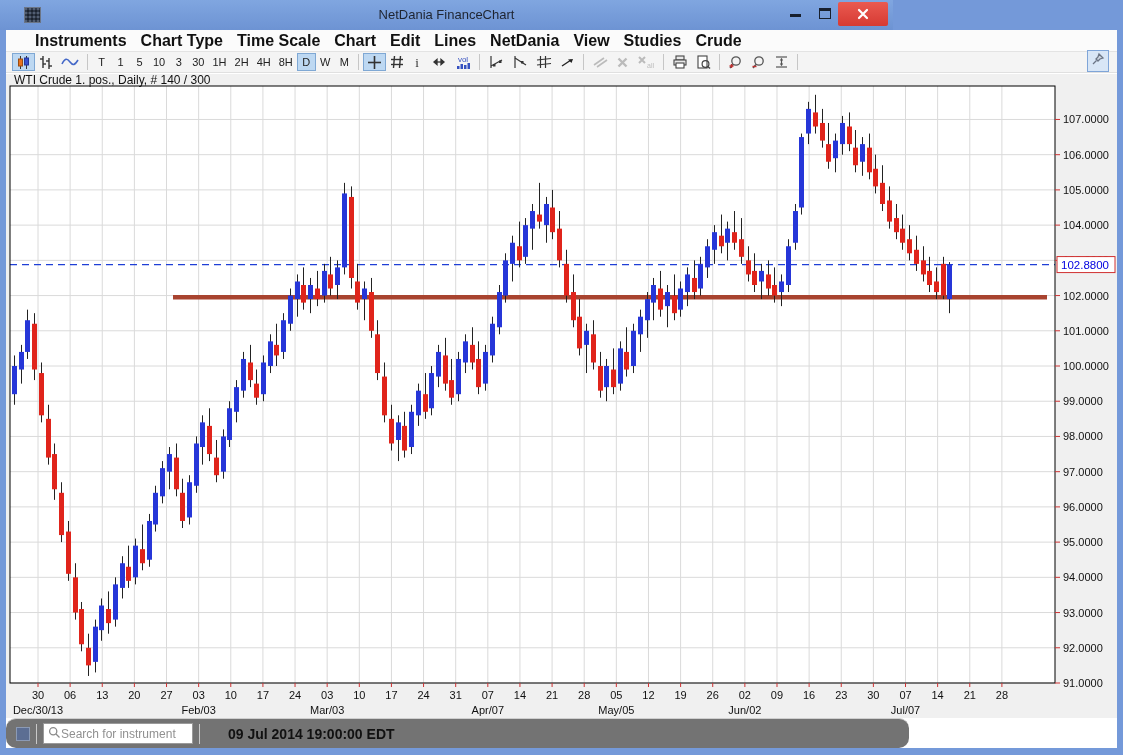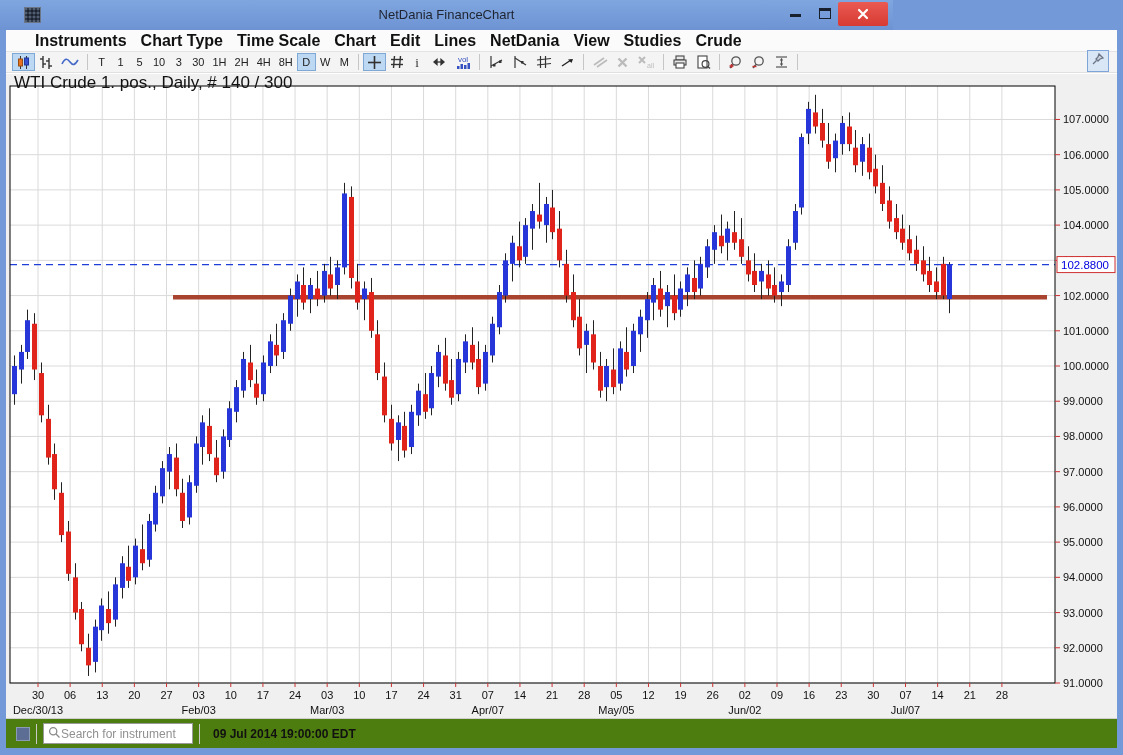--- a/index.html
+++ b/index.html
@@ -42,34 +42,34 @@
     justify-content:center; border:1px solid transparent; font-size:11px; color:#222;
     cursor:default; }
   .tb-btn.selected { background:#BDD8F2; border-color:#7FA8D4; }
   .tb-btn.disabled { opacity:.45; }
   .tb-btn svg { display:block; }
   .pin-btn { position:absolute; right:8px; top:-2px; width:22px; height:22px;
     background:#D8E6F6; border:1px solid #7FA5D8; display:flex; align-items:center; justify-content:center; }
 
   
   .chart-region { position:absolute; left:0; top:44px; width:1111px; height:644px; background:#f0f0f0; }
-  .chart-label { position:absolute; left:8px; top:-1px; font-size:17px; color:#111; z-index:2; }
+  .chart-label { position:absolute; left:8px; top:-1px; font-size:12px; color:#111; z-index:2; }
   .chart-svg { position:absolute; left:0; top:0; }
 
   
-  .bottombar { position:absolute; left:0; top:688px; width:1111px; height:30px; background:#4d7c0f;
-    border-top:1px solid #cfcfcf; display:flex; align-items:center; }
+  .bottombar { position:absolute; left:0; top:688px; width:903px; height:30px; background:#737373;
+    border-top:1px solid #cfcfcf; display:flex; align-items:center;border-radius:10px; }
   .bb-square { width:14px; height:14px; background:#5C6E93; border:1px solid #8b9ab5; margin-left:10px; }
   .bb-sep { width:1px; height:20px; background:#c9c9c9; margin:0 6px; }
   .search-box { width:150px; height:21px; background:#fff; border:1px solid #9a9a9a;
     display:flex; align-items:center; padding:0 4px; }
   .search-box input { border:none; outline:none; width:118px; font-size:12px;
     font-family:"Liberation Sans", sans-serif; color:#333; background:transparent; }
   .search-box input::placeholder { color:#909090; }
-  .timestamp { font-size:12px; font-weight:bold; color:#111; margin-left:7px; }
+  .timestamp { font-size:14px; font-weight:bold; color:#111; margin-left:22px; }
 </style>
 </head>
 <body>
 
 <div class="titlebar">
   <div class="app-icon"></div>
   <div class="title-text">NetDania FinanceChart</div>
   <div class="win-min"></div>
   <div class="win-max"></div>
   <div class="win-close">

